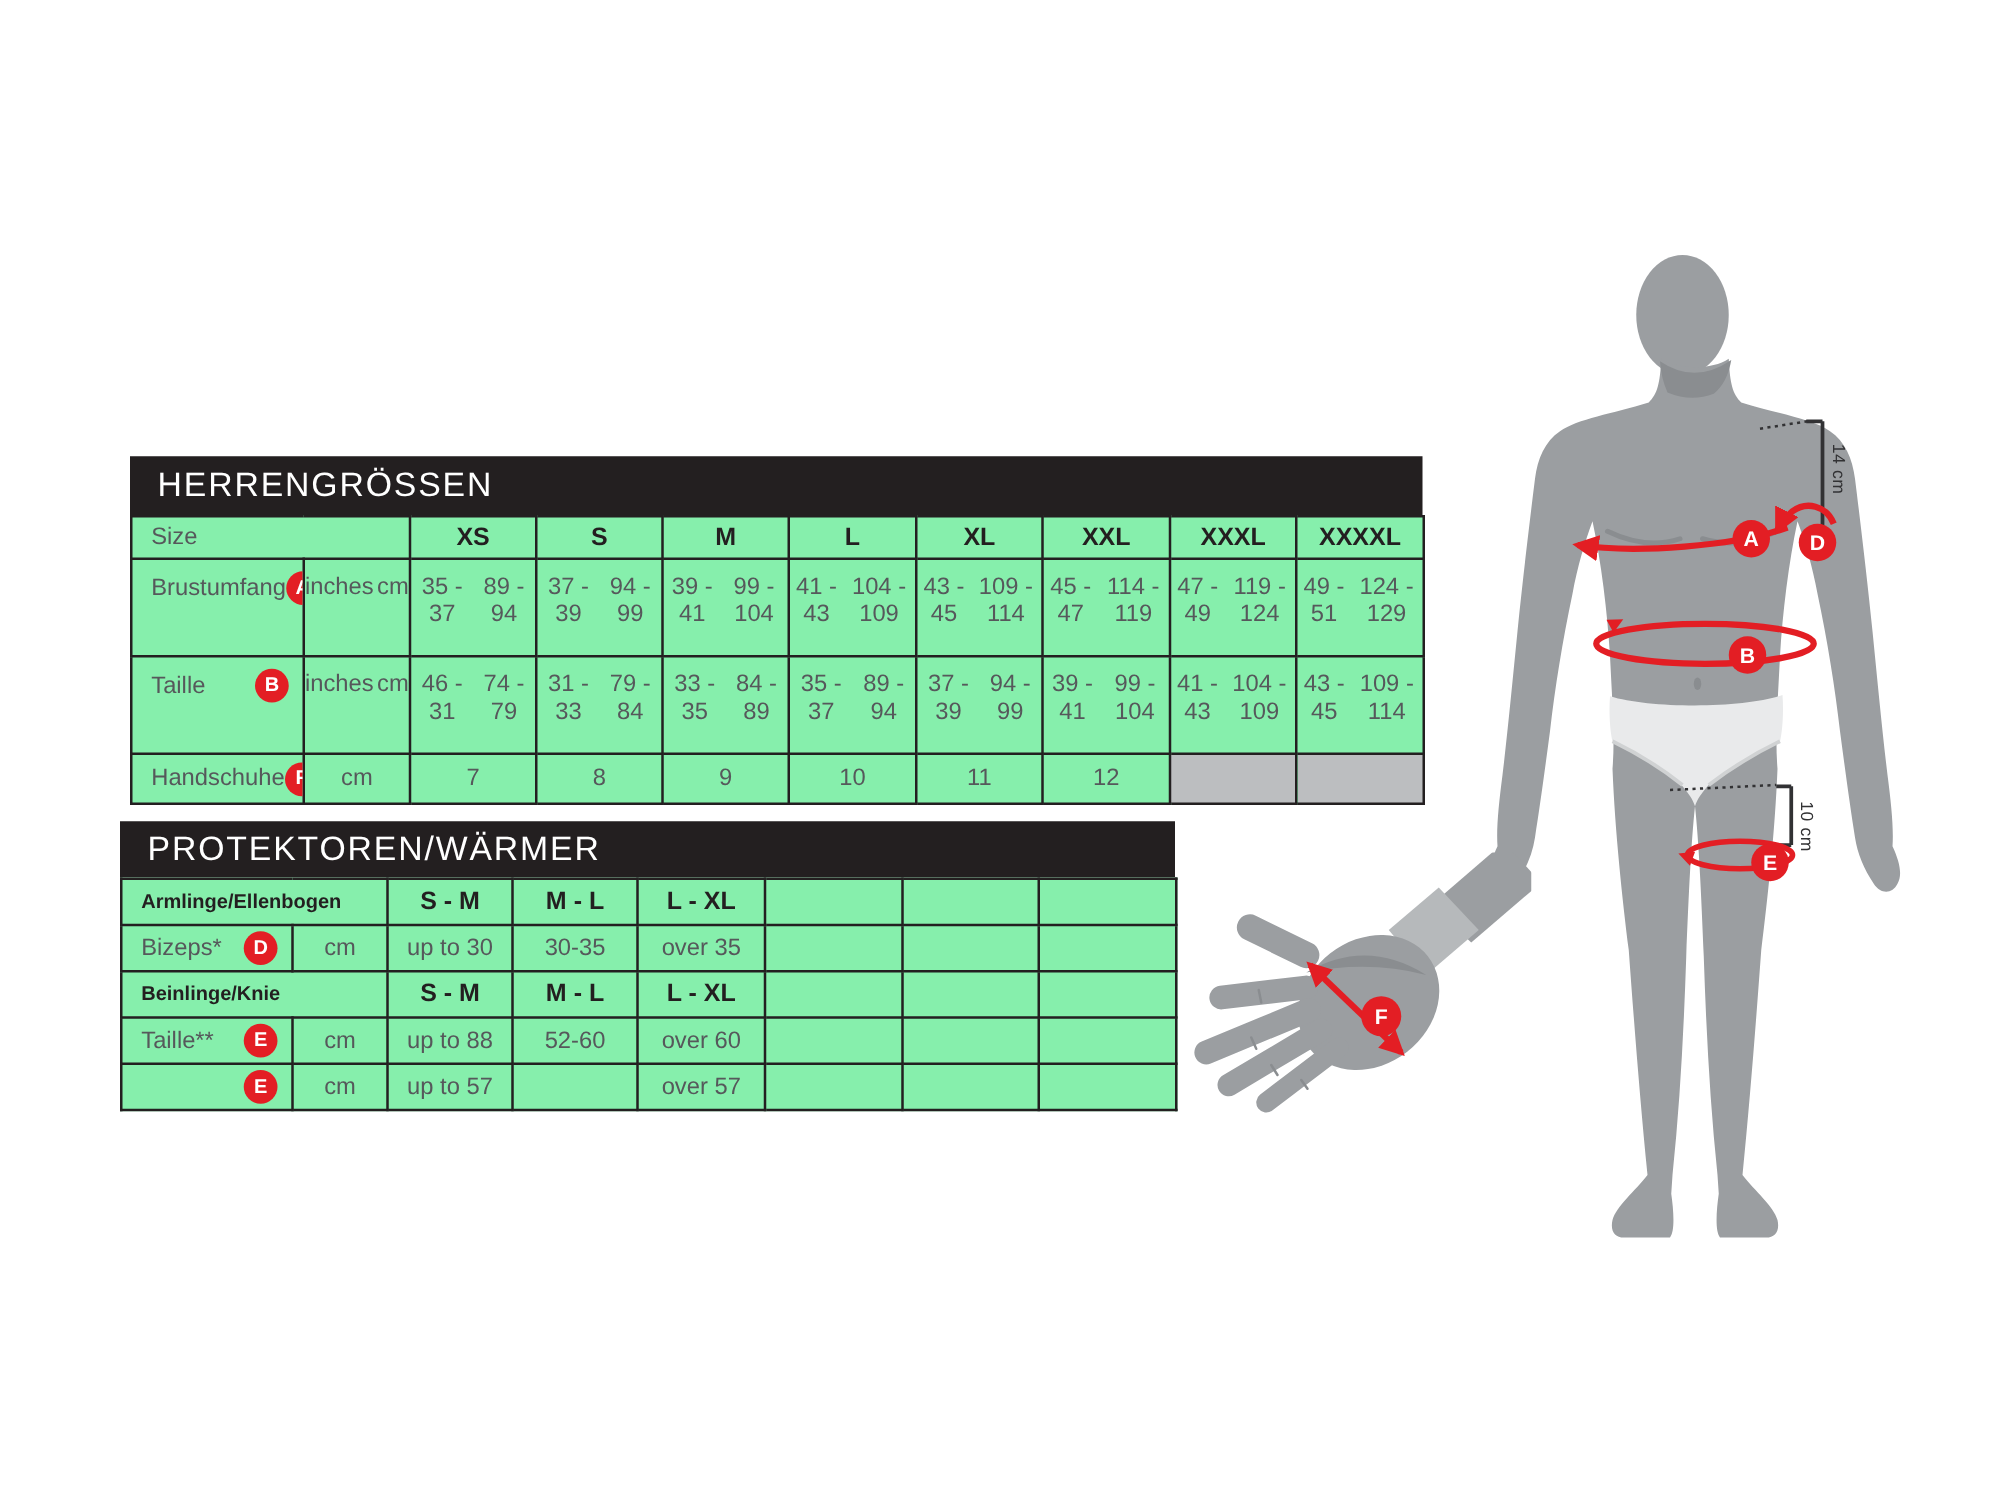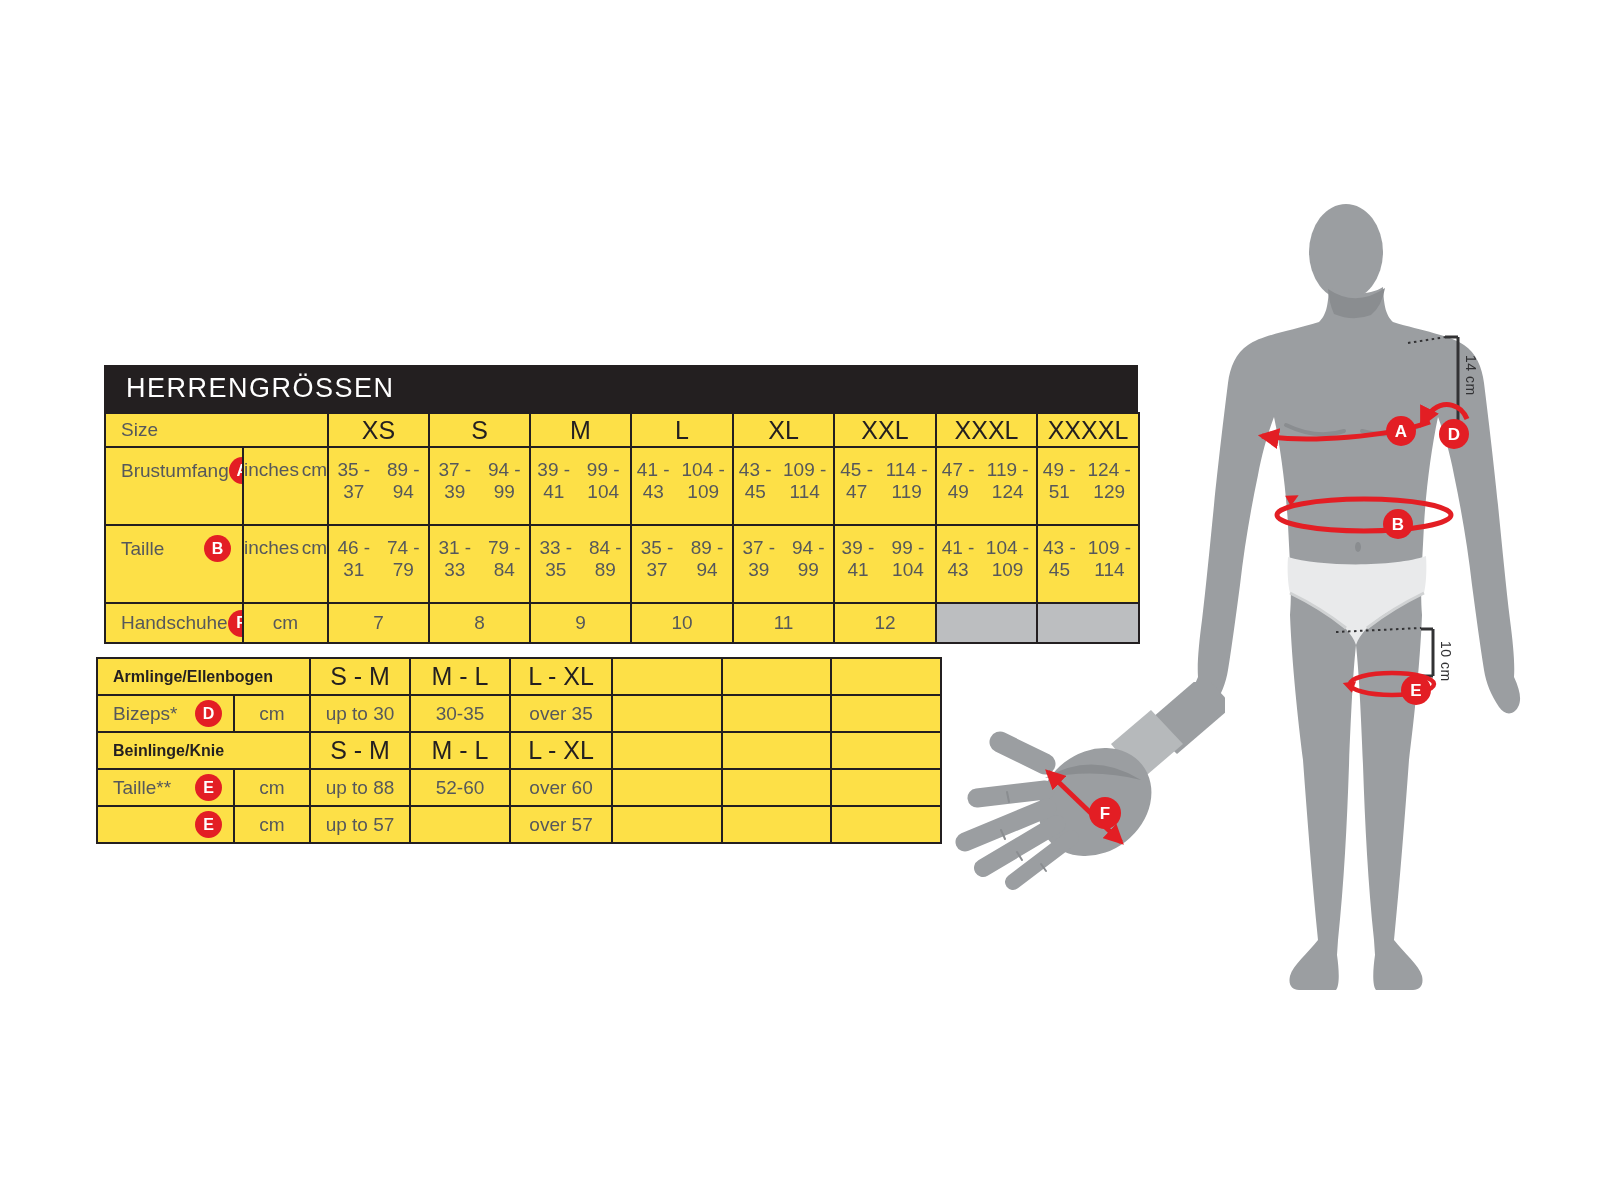--- a/index.html
+++ b/index.html
@@ -4,33 +4,33 @@
 <style>
   html,body{margin:0;padding:0;background:#ffffff;}
   body{width:1600px;height:1200px;position:relative;overflow:hidden;
        font-family:"Liberation Sans",sans-serif;-webkit-font-smoothing:antialiased;}
   .abs{position:absolute;}
 
   
   .tblwrap{position:absolute;}
   .titlebar{background:#231f20;color:#fff;display:flex;align-items:center;
             padding-left:22px;letter-spacing:1.5px;font-size:27px;font-weight:400;}
-  table{border-collapse:collapse;table-layout:fixed;background:#fde047;}
+  table{border-collapse:collapse;table-layout:fixed;background:#86efac;}
   td{border:2px solid #231f20;padding:0;font-size:19px;color:#56585b;
      text-align:center;vertical-align:middle;overflow:hidden;}
 
   
   #t1 .titlebar{width:1034px;height:47px;box-sizing:border-box;}
   #t1 table{width:1034px;}
   
   #t2 .titlebar{width:844px;height:45px;box-sizing:border-box;}
   #t2 table{width:844px;}
 
   .lbl{text-align:left;padding-left:15px;}
-  .szh{font-weight:400;color:#231f20;font-size:25px;}
+  .szh{font-weight:700;color:#231f20;font-size:20px;}
   .boldlbl{font-weight:700;color:#231f20;text-align:left;padding-left:15px;font-size:16px;}
 
   .labelflex{display:flex;align-items:center;justify-content:space-between;
              padding:0 11px 0 15px;box-sizing:border-box;height:100%;}
   .grouplabel{vertical-align:top;}
   .grouplabel .labelflex{height:auto;padding-top:9px;}
 
   .marker{width:27px;height:27px;border-radius:50%;background:#e31e24;color:#fff;
           font-weight:700;font-size:16px;display:inline-flex;align-items:center;
           justify-content:center;flex:0 0 auto;line-height:1;}
@@ -215,20 +215,23 @@
       <td>11</td>
       <td>12</td>
       <td class="grayed"></td>
       <td class="grayed"></td>
     </tr>
   </tbody>
     </table>
 </div>
 
 <div id="t2" class="tblwrap" style="left:96px;top:657px;">
+  <div class="titlebar">
+    <span>PROTEKTOREN/WÄRMER</span>
+  </div>
   <table>
     <colgroup>
       <col style="width:137px">
         <col style="width:76px">
       <col style="width:100px">
         <col style="width:100px">
         <col style="width:102px">
       <col style="width:110px">
         <col style="width:109px">
         <col style="width:110px">

